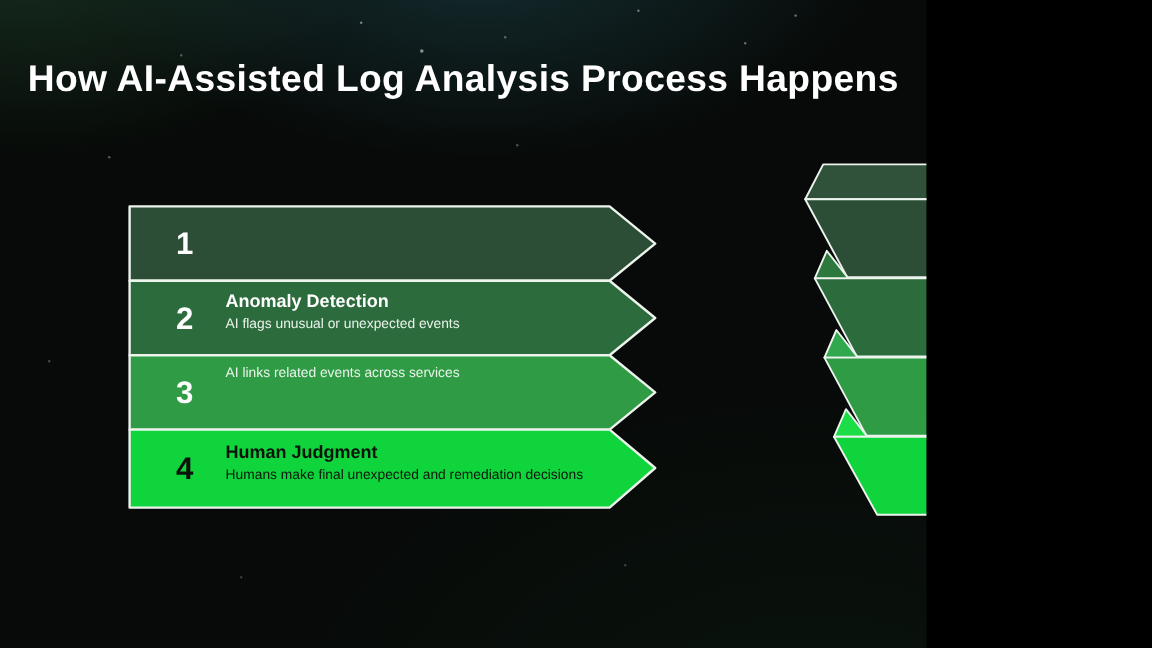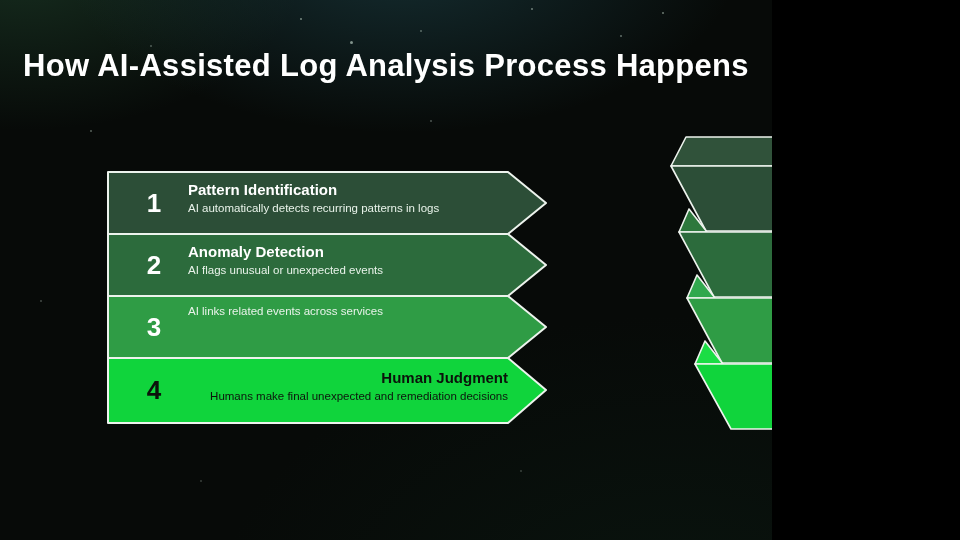--- a/index.html
+++ b/index.html
@@ -61,41 +61,37 @@
   <div class="steps">
     <svg width="470" height="258" viewBox="0 0 470 258">
       <polygon points="3,2 403,2 441,33 403,64 3,64" stroke="#EDF3ED" stroke-width="2" stroke-linejoin="round" fill="#2C4E37"></polygon>
       <polygon points="3,64 403,64 441,95 403,126 3,126" stroke="#EDF3ED" stroke-width="2" stroke-linejoin="round" fill="#2C6B3C"></polygon>
       <polygon points="3,126 403,126 441,157 403,188 3,188" stroke="#EDF3ED" stroke-width="2" stroke-linejoin="round" fill="#2F9C45"></polygon>
       <polygon points="3,188 403,188 441,220 403,253 3,253" stroke="#EDF3ED" stroke-width="2" stroke-linejoin="round" fill="#10D43C"></polygon>
     </svg>
 
     <div class="step s1" style="top:2px;height:62px;">
       <div class="num" style="line-height:62px;">1</div>
-      <div class="copy">
-        <p class="step-title">Pattern Identification</p>
-        <p class="step-desc">AI automatically detects recurring patterns in logs</p>
-      </div>
     </div>
     <div class="step s2" style="top:64px;height:62px;">
       <div class="num" style="line-height:62px;">2</div>
       <div class="copy">
         <p class="step-title">Anomaly Detection</p>
         <p class="step-desc">AI flags unusual or unexpected events</p>
       </div>
     </div>
     <div class="step s3" style="top:126px;height:62px;">
       <div class="num" style="line-height:62px;">3</div>
       <div class="copy">
         <p class="step-desc">AI links related events across services</p>
       </div>
     </div>
     <div class="step s4" style="top:188px;height:65px;">
       <div class="num" style="line-height:65px;">4</div>
-      <div class="copy" style="top:11px;text-align:right;">
+      <div class="copy" style="top:11px;">
         <p class="step-title">Human Judgment</p>
         <p class="step-desc">Humans make final unexpected and remediation decisions</p>
       </div>
     </div>
   </div>
 
   <svg class="ribbon" width="230" height="330" viewBox="0 0 230 330">
     <polygon points="36,19 211,19 211,48 21,48" stroke="#EDF3ED" stroke-width="1.6" stroke-linejoin="round" fill="#30523A"></polygon>
     <polygon points="21,48 211,48 211,113 56,113" stroke="#EDF3ED" stroke-width="1.6" stroke-linejoin="round" fill="#2C4E37"></polygon>
     <polygon points="39,91 29,114 57,114" stroke="#EDF3ED" stroke-width="1.6" stroke-linejoin="round" fill="#2D783C"></polygon>

